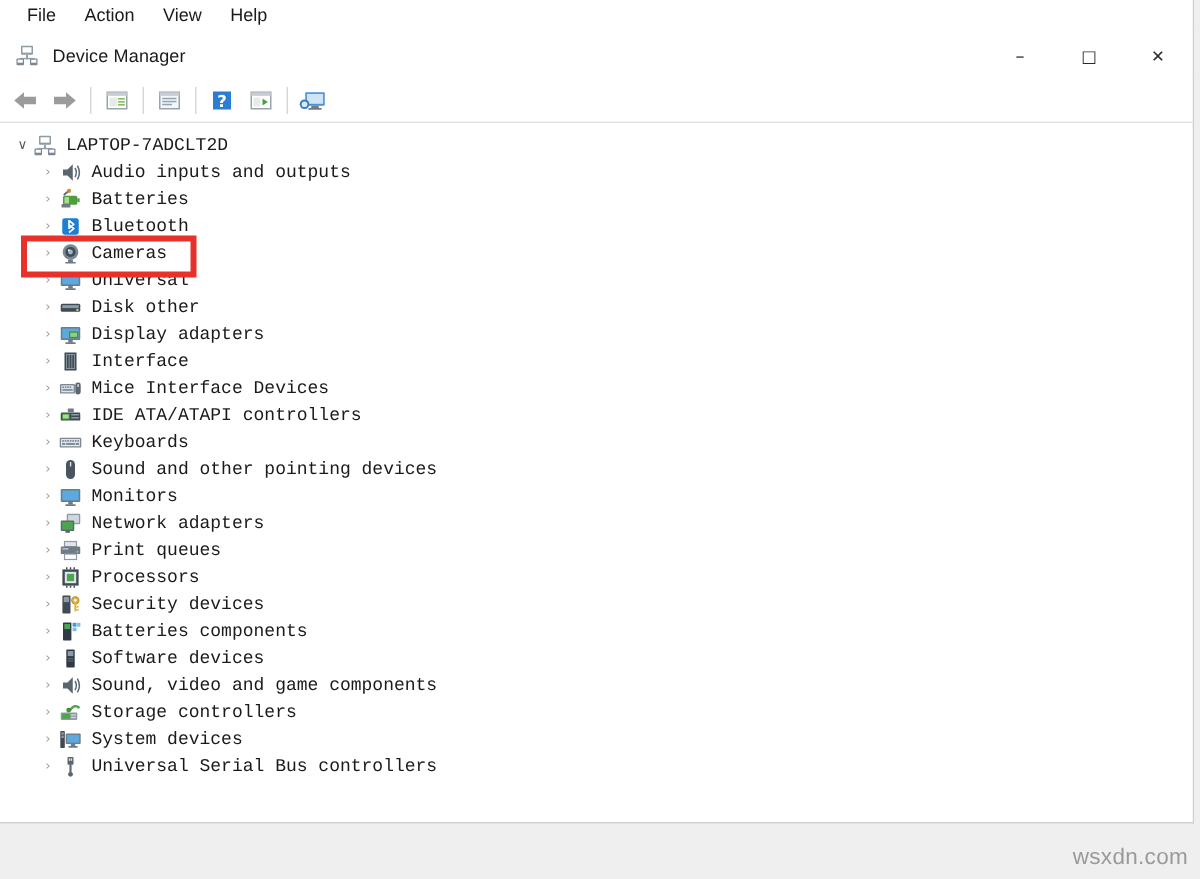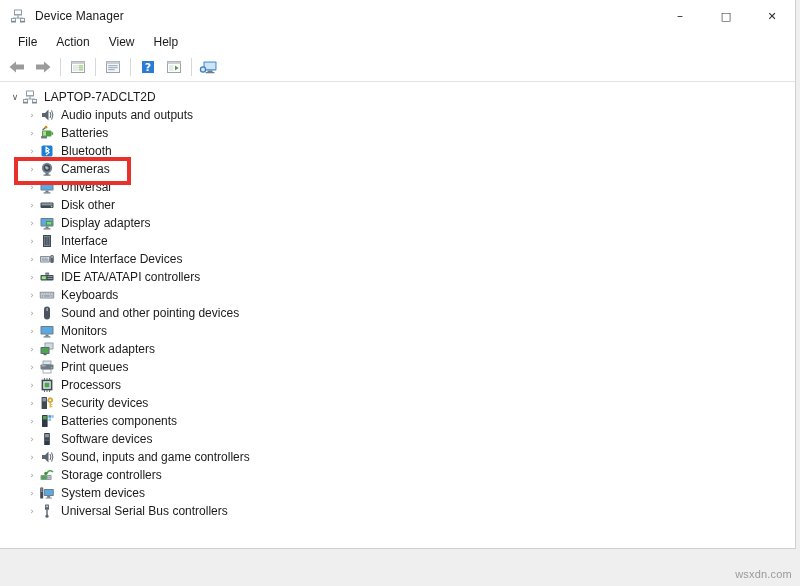--- a/index.html
+++ b/index.html
@@ -139,78 +139,78 @@
     line-height: 1;
   }
   .chev.open { color: #5a5a5a; }
   .ico {
     width: 16px;
     height: 16px;
     flex: none;
     margin-right: 6px;
     position: relative;
   }
-  .lbl { line-height: 14px; }
+  .lbl { line-height: 14px; font-family: Liberation Mono, monospace; }
 
   
   #highlight {
     position: absolute;
     left: 14px;
     top: 157px;
     width: 117px;
     height: 28px;
     border: 4px solid #e8312a;
     box-sizing: border-box;
     pointer-events: none;
     z-index: 5;
   }
 
   
   #watermark {
     position: absolute;
     right: 8px;
     bottom: 6px;
-    font-size: 11px;
+    font-size: 15px;
     color: #9a9a9a;
     letter-spacing: .2px;
   }
 
   svg { display: block; }
 </style>
 </head>
 <body>
 
 <div id="window">
+
+  <div id="menubar">
+    <div class="menuitem">File</div>
+    <div class="menuitem">Action</div>
+    <div class="menuitem">View</div>
+    <div class="menuitem">Help</div>
+  </div>
 
   <div id="titlebar">
     <div id="title-icon">
       <svg width="16" height="16" viewBox="0 0 16 16">
         <rect x="4" y="1.5" width="8" height="6" rx="0.6" fill="#8e9aa4"></rect>
         <rect x="5" y="2.5" width="6" height="3.6" fill="#ffffff"></rect>
         <rect x="7.4" y="7.5" width="1.2" height="3" fill="#8e9aa4"></rect>
         <rect x="1" y="10" width="5" height="4.5" rx="0.6" fill="#7d8894"></rect>
         <rect x="1.8" y="10.8" width="3.4" height="2" fill="#ffffff"></rect>
         <rect x="10" y="10" width="5" height="4.5" rx="0.6" fill="#7d8894"></rect>
         <rect x="10.8" y="10.8" width="3.4" height="2" fill="#ffffff"></rect>
         <rect x="3" y="9.6" width="10" height="0.9" fill="#8e9aa4"></rect>
       </svg>
     </div>
     <div id="title-text">Device Manager</div>
     <div class="winbtns">
       <div class="winbtn mini">–</div>
       <div class="winbtn">□</div>
       <div class="winbtn close">✕</div>
     </div>
-  </div>
-
-  <div id="menubar">
-    <div class="menuitem">File</div>
-    <div class="menuitem">Action</div>
-    <div class="menuitem">View</div>
-    <div class="menuitem">Help</div>
   </div>
 
   <div id="toolbar">
     <div class="tbbtn">
       <svg width="18" height="16" viewBox="0 0 18 16">
         <path d="M8 2.5 L8 5.5 L16 5.5 L16 10.5 L8 10.5 L8 13.5 L1.5 8 Z" fill="#9b9b9b"></path>
       </svg>
     </div>
     <div class="tbbtn">
       <svg width="18" height="16" viewBox="0 0 18 16">
@@ -561,21 +561,21 @@
 
     <div class="row child">
       <span class="chev">›</span>
       <span class="ico">
         <svg width="16" height="16" viewBox="0 0 16 16">
           <path d="M3 6 L6 6 L9.5 2.5 L9.5 13.5 L6 10 L3 10 Z" fill="#5a6570"></path>
           <path d="M11 5 Q12.8 8 11 11" stroke="#5a6570" stroke-width="1" fill="none"></path>
           <path d="M12.6 3.4 Q15.2 8 12.6 12.6" stroke="#5a6570" stroke-width="1" fill="none"></path>
         </svg>
       </span>
-      <span class="lbl">Sound, inputs and game controllers</span>
+      <span class="lbl">Sound, video and game components</span>
     </div>
 
     <div class="row child">
       <span class="chev">›</span>
       <span class="ico">
         <svg width="16" height="16" viewBox="0 0 16 16">
           <rect x="1.5" y="8" width="11" height="5" rx="0.7" fill="#8e9aa4"></rect>
           <rect x="2.4" y="8.9" width="5.2" height="3.2" fill="#4ca64c"></rect>
           <rect x="8.4" y="9.2" width="3.2" height="0.9" fill="#cfd8de"></rect>
           <rect x="8.4" y="10.9" width="3.2" height="0.9" fill="#cfd8de"></rect>

